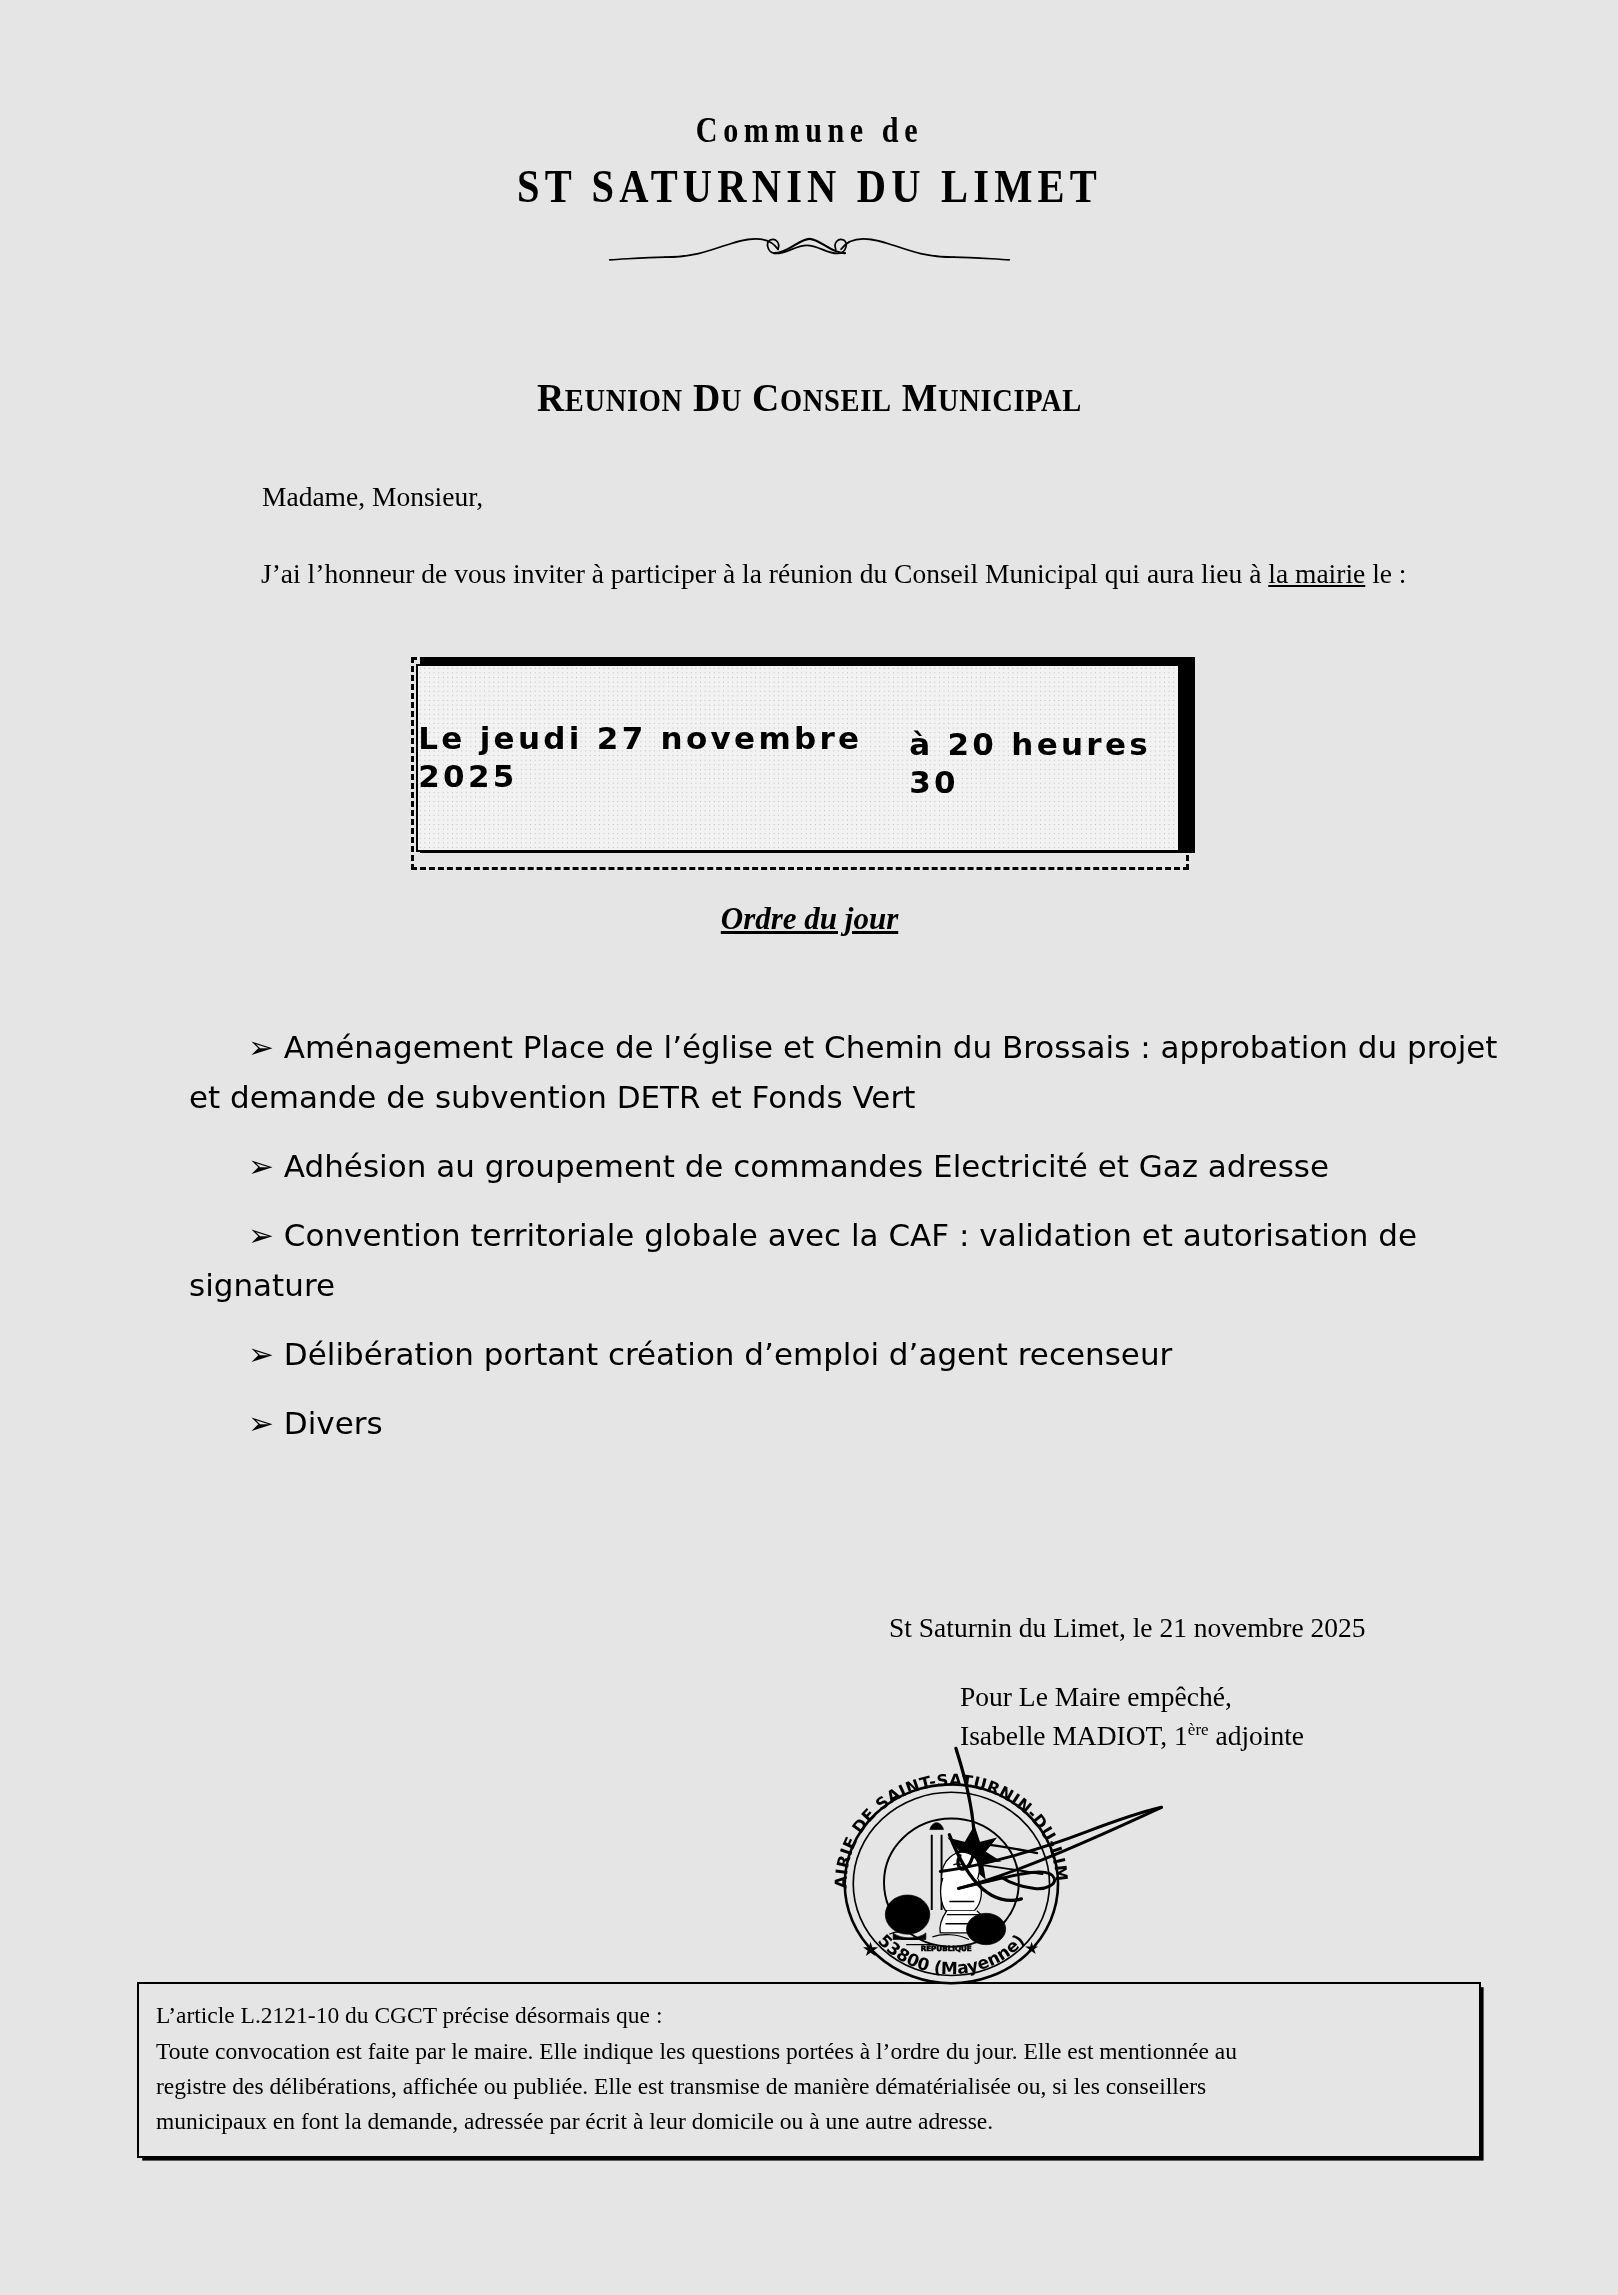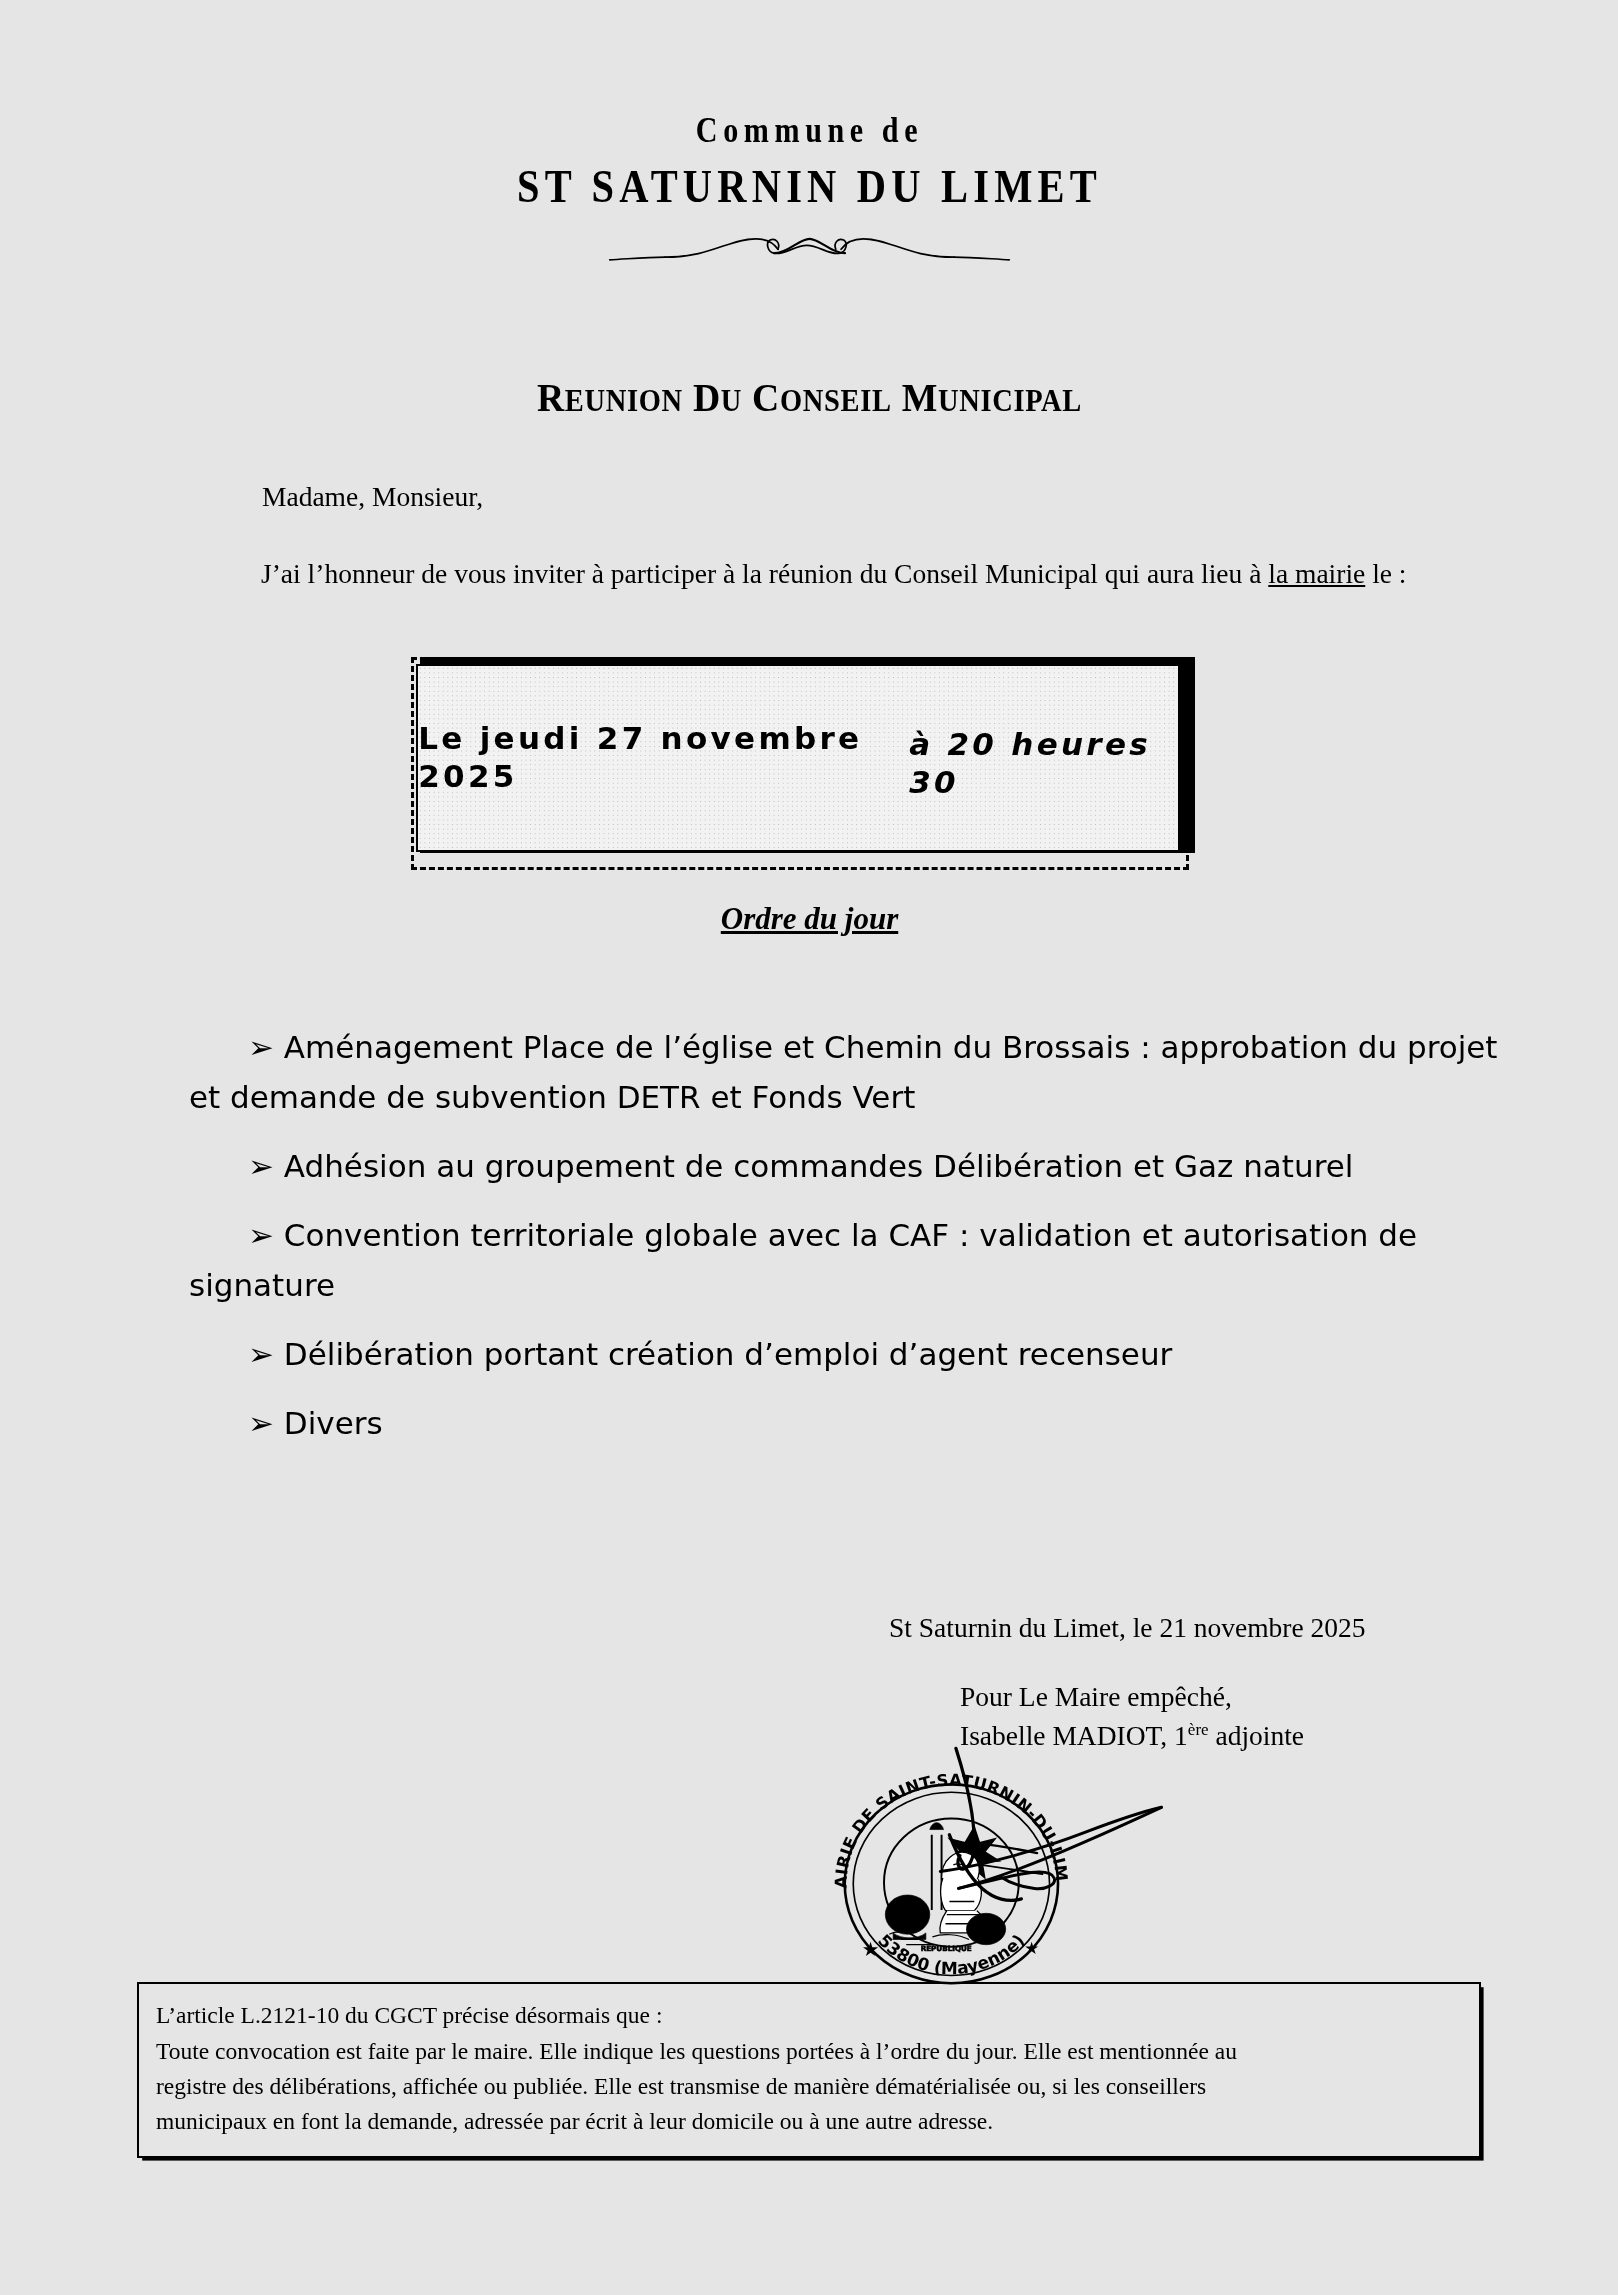--- a/index.html
+++ b/index.html
@@ -127,21 +127,21 @@
     align-items: center;
     justify-content: center;
   }
   .date-text {
     font-family: "DejaVu Sans", sans-serif;
     font-weight: 700;
     font-size: 31px;
     letter-spacing: 3.3px;
     line-height: 1.2;
   }
-  .date-text.second { margin-top: 12px; font-style: italic; }
+  .date-text.second { margin-top: 12px; }
 
   
   .agenda-heading {
     position: absolute;
     top: 901px;
     left: 0;
     width: 1619px;
     text-align: center;
     font-size: 31px;
     font-weight: 700;
@@ -250,21 +250,21 @@
       <div class="date-text second">à 20 heures 30</div>
     </div>
   </div>
 
   <div class="agenda-heading"><span>Ordre du jour</span></div>
 
   <div class="agenda">
     <div class="agenda-item"><span class="arrow">➢</span>
       <span>Aménagement Place de l’église et Chemin du Brossais : approbation du projet et demande de subvention DETR et Fonds Vert</span></div>
     <div class="agenda-item"><span class="arrow">➢</span>
-      <span>Adhésion au groupement de commandes Délibération et Gaz naturel</span></div>
+      <span>Adhésion au groupement de commandes Electricité et Gaz adresse</span></div>
     <div class="agenda-item"><span class="arrow">➢</span>
       <span>Convention territoriale globale avec la CAF : validation et autorisation de signature</span></div>
     <div class="agenda-item"><span class="arrow">➢</span>
       <span>Délibération portant création d’emploi d’agent recenseur</span></div>
     <div class="agenda-item"><span class="arrow">➢</span>
       <span>Divers</span></div>
   </div>
 
   <div class="place-date">St Saturnin du Limet, le 21 novembre 2025</div>
   <div class="sign-for">Pour Le Maire empêché,</div>

